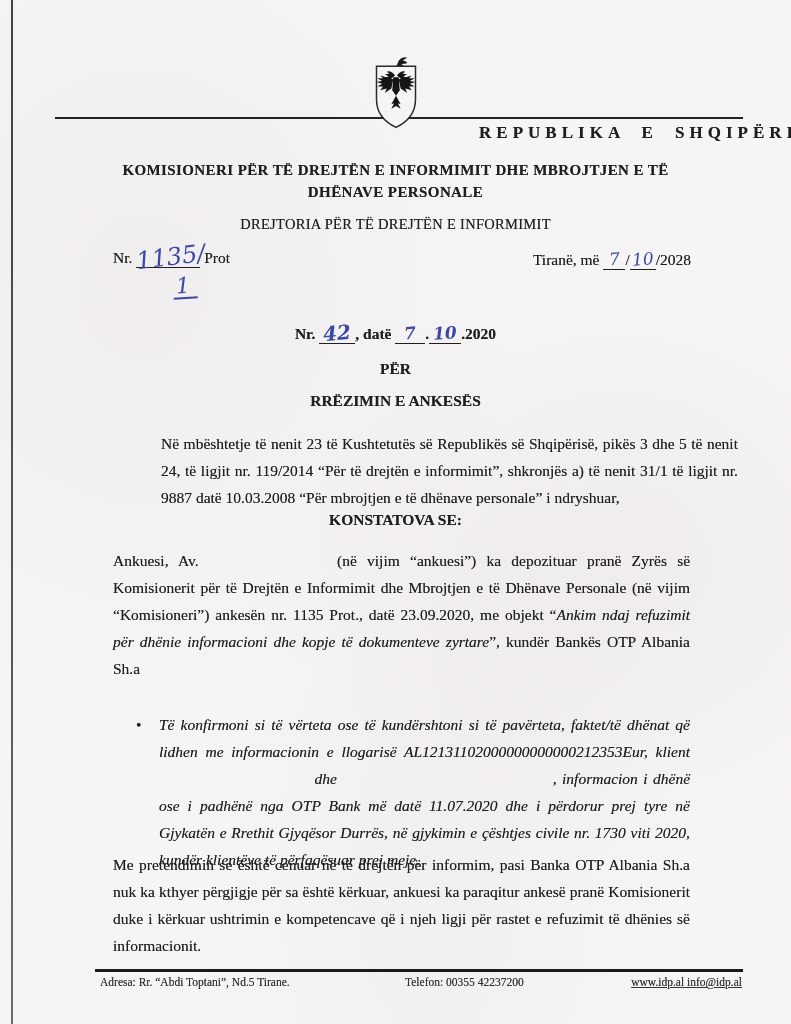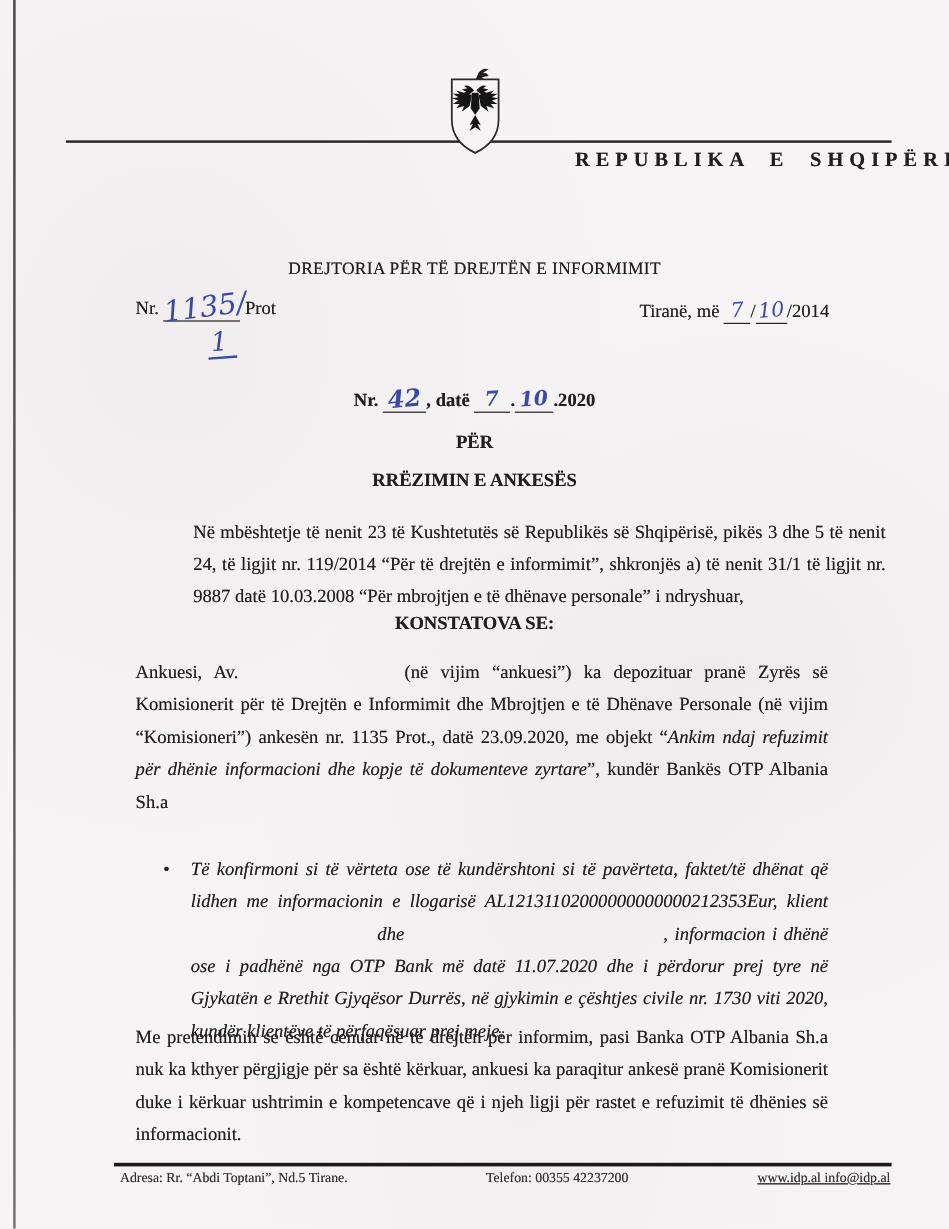--- a/index.html
+++ b/index.html
@@ -111,32 +111,33 @@
         <path d="M27 26 L13 22 l3 3 l-6 0 l5 3 l-6 1 l6 2 l-5 3 l6 0 l-3 4 l7 -2 l-2 5 l7 -5 z"></path>
         <path d="M33 26 L47 22 l-3 3 l6 0 l-5 3 l6 1 l-6 2 l5 3 l-6 0 l3 4 l-7 -2 l2 5 l-7 -5 z"></path>
         <path d="M30 44 l-5 9 l3 -1 l-3 6 l5 -3 l5 3 l-3 -6 l3 1 z"></path>
       </g>
     </svg>
   </div>
 
   <div class="hrule-top"></div>
 
   <div class="republic txt">REPUBLIKA E SHQIPËRISË</div>
+  <div class="institution txt">KOMISIONERI PËR TË DREJTËN E INFORMIMIT DHE MBROJTJEN E TË DHËNAVE PERSONALE</div>
   <div class="directorate txt">DREJTORIA PËR TË DREJTËN E INFORMIMIT</div>
 
   <div class="proto-left txt">
     <span>Nr.</span>
     <span class="blank" style="width:64px;"><span class="hw hw-proto">1135/</span></span>
     <span>Prot</span>
     <span class="hw hw-sub">1</span>
   </div>
 
   <div class="proto-right txt">
     <span>Tiranë, më</span>
-    <span class="blank" style="width:22px;"><span class="hw hw-date">7</span></span><span>/</span><span class="blank" style="width:26px;"><span class="hw hw-date">10</span></span><span>/2014</span>
+    <span class="blank" style="width:22px;"><span class="hw hw-date">7</span></span><span>/</span><span class="blank" style="width:26px;"><span class="hw hw-date">10</span></span><span>/2028</span>
   </div>
 
 
   <div class="c-line bold txt" style="top:325px;">
     <span>Nr.</span>
     <span class="blank" style="width:36px;"><span class="hw hw-decnr">42</span></span><span>, datë</span>
     <span class="blank" style="width:30px;"><span class="hw hw-date">7</span></span><span>.</span><span class="blank" style="width:32px;"><span class="hw hw-date">10</span></span><span>.2020</span>
   </div>
 
   <div class="c-line bold txt" style="top:360px;">PËR</div>

